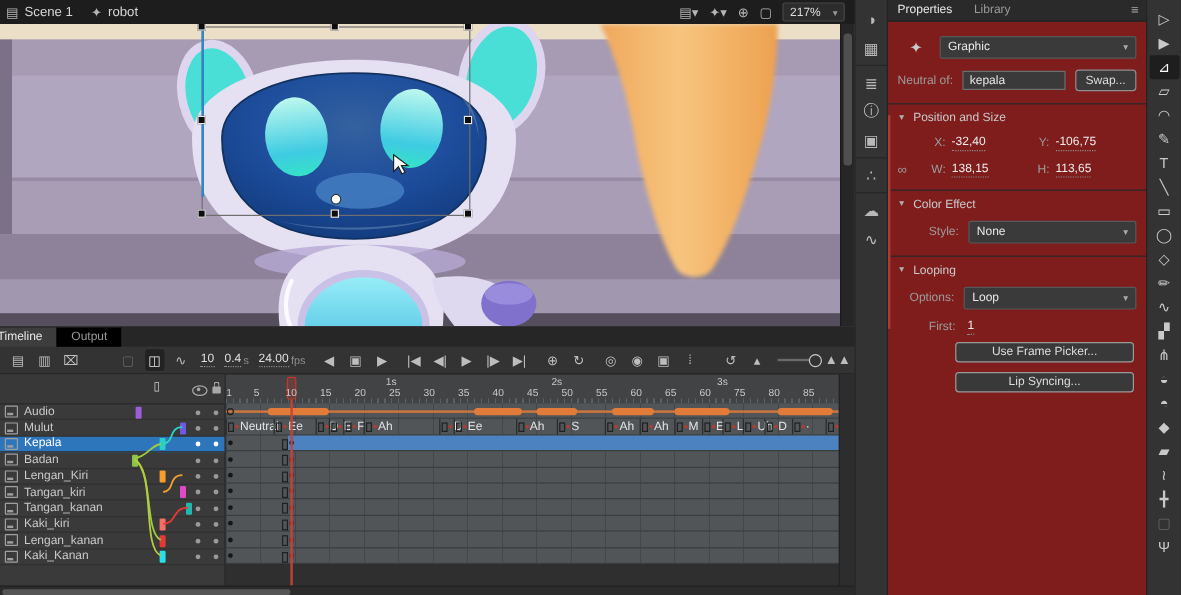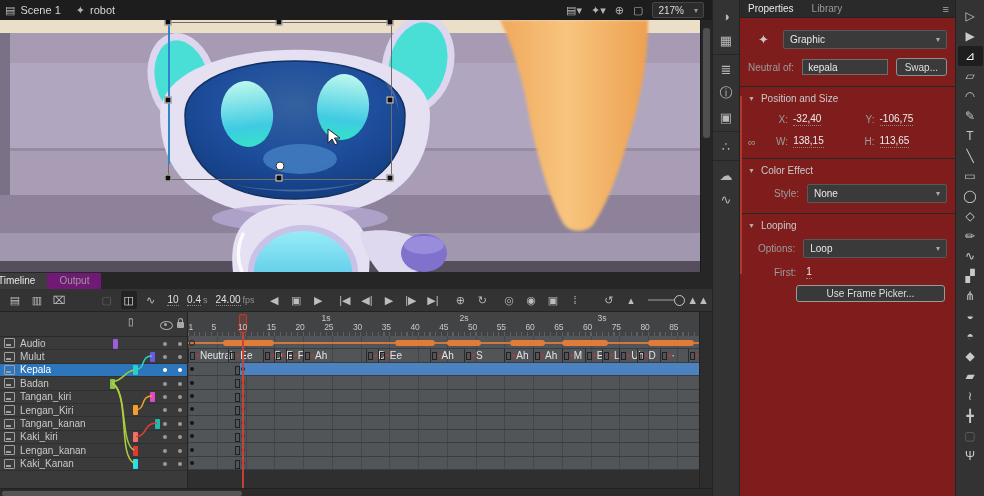--- a/index.html
+++ b/index.html
@@ -67,21 +67,21 @@
   
   .tools{position:absolute;left:955px;top:0;width:29px;height:496px;background:#333;
          border-left:1px solid #232323;display:flex;flex-direction:column;align-items:center;padding-top:6px;box-sizing:border-box;}
   .tool{width:25px;height:20px;display:flex;align-items:center;justify-content:center;color:#c9c9c9;
         font-size:12px;border-radius:2px;cursor:default;}
   .tool.selected{background:#1e1e1e;color:#fff;}
   .tool.dim{color:#666;}
   
   .timeline{position:absolute;left:0;top:272px;width:712px;height:224px;background:#333;}
   .tl-tabs{height:17px;background:#262626;display:flex;align-items:flex-end;font-size:10px;}
-  .tl-tab{padding:2px 12px 3px;color:#9a9a9a;background:#701a75;}
+  .tl-tab{padding:2px 12px 3px;color:#9a9a9a;background:#000000;}
   .tl-tab.active{background:#3d3d3d;color:#e8e8e8;margin-left:-14px;}
   .tl-toolbar{height:22px;background:#333;border-bottom:1px solid #232323;display:flex;align-items:center;
               font-size:11px;color:#c2c2c2;padding-left:4px;}
   .tbtn{min-width:16px;height:18px;display:flex;align-items:center;justify-content:center;color:#bdbdbd;
         font-size:11px;margin:0 3px;border-radius:2px;cursor:default;white-space:nowrap;}
   .tbtn.pressed{background:#222;color:#e8e8e8;}
   .tbtn.dim{color:#676767;}
   .tgroup{display:flex;align-items:center;}
   .hotnum{font-size:10px;color:#e0e0e0;border-bottom:1px dotted #8a8a8a;margin:0 2px;}
   .numsuf{font-size:9px;color:#8f8f8f;margin-right:6px;}
@@ -330,20 +330,21 @@
         <div class="dd">
           <span>Loop</span>
           <span class="chev">▾</span>
         </div>
       </div>
       <div class="prow" style="margin-top:8px;">
         <span class="plabel" style="margin-left:26px;margin-right:10px;">First:</span>
         <span class="hotval">1</span>
       </div>
       <div class="bigbtn">Use Frame Picker...</div>
+      <div class="bigbtn" style="margin-top:8px;">Lip Syncing...</div>
     </div>
   </div>
 
   <div class="tools" id="toolsPanel">
       <div class="tool">▷</div>
       <div class="tool">▶</div>
       <div class="tool selected">⊿</div>
       <div class="tool">▱</div>
       <div class="tool">◠</div>
       <div class="tool">✎</div>
@@ -459,29 +460,29 @@
             </div>
             <div class="lrow">
               <span class="icon-layer"></span>
               <span>Badan</span>
               <span class="pcolor" style="left: 110px; background: rgb(139, 195, 74);"></span>
               <span class="ldot e"></span>
               <span class="ldot l"></span>
             </div>
             <div class="lrow">
               <span class="icon-layer"></span>
+              <span>Lengan_Kiri</span>
+              <span class="pcolor" style="left: 133px; background: rgb(245, 158, 43);"></span>
+              <span class="ldot e"></span>
+              <span class="ldot l"></span>
+            </div>
+            <div class="lrow">
+              <span class="icon-layer"></span>
               <span>Tangan_kiri</span>
               <span class="pcolor" style="left: 150px; background: rgb(224, 73, 200);"></span>
-              <span class="ldot e"></span>
-              <span class="ldot l"></span>
-            </div>
-            <div class="lrow">
-              <span class="icon-layer"></span>
-              <span>Lengan_Kiri</span>
-              <span class="pcolor" style="left: 133px; background: rgb(245, 158, 43);"></span>
               <span class="ldot e"></span>
               <span class="ldot l"></span>
             </div>
             <div class="lrow">
               <span class="icon-layer"></span>
               <span>Tangan_kanan</span>
               <span class="pcolor" style="left: 155px; background: rgb(31, 185, 176);"></span>
               <span class="ldot e"></span>
               <span class="ldot l"></span>
             </div>

